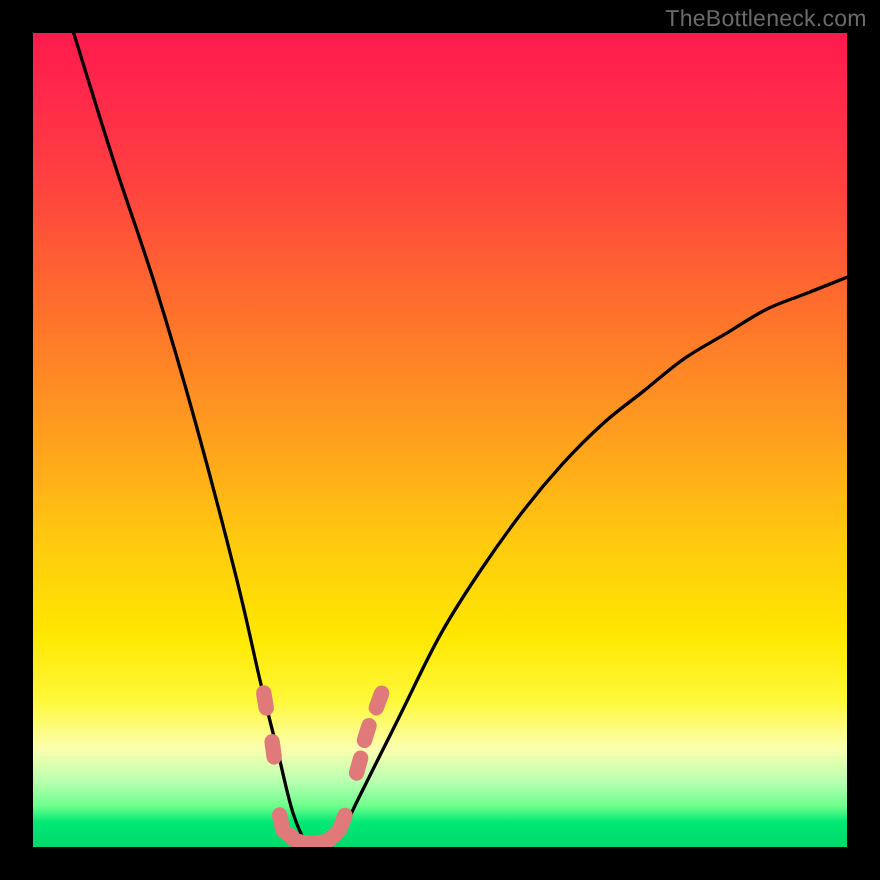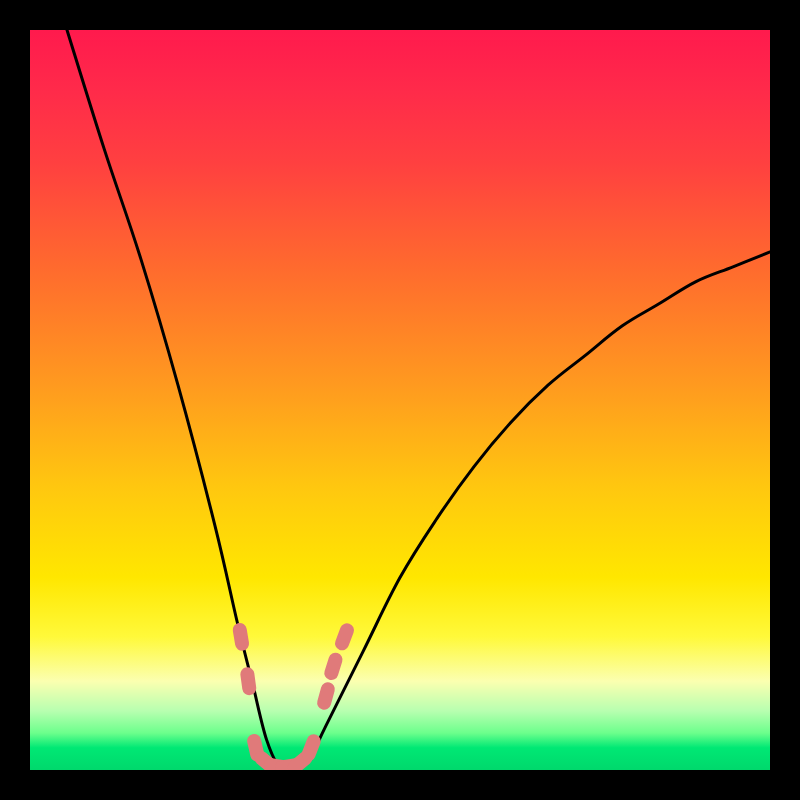--- a/index.html
+++ b/index.html
@@ -56,20 +56,21 @@
     top: 0;
     left: 0;
     width: 740px;
     height: 740px;
   }
 </style>
 </head>
 <body>
 
 <div class="frame">
+  <div class="watermark">TheBottleneck.com</div>
   <div class="plot-area">
     <svg class="curve" viewBox="0 0 740 740" preserveAspectRatio="none">
       <path id="curve-path" fill="none" stroke="#000000" stroke-width="3" stroke-linecap="round" d="M 37.00 0.00 C 43.66 21.31, 60.68 77.11, 74.00 118.40 C 87.32 159.69, 97.68 186.78, 111.00 229.40 C 124.32 272.02, 134.68 307.25, 148.00 355.20 C 161.32 403.15, 174.34 453.18, 185.00 495.80 C 195.66 538.42, 200.54 564.03, 207.20 592.00 C 213.86 619.97, 216.67 629.89, 222.00 651.20 C 227.33 672.51, 231.47 694.42, 236.80 710.40 C 242.13 726.38, 246.27 734.67, 251.60 740.00 C 256.93 745.33, 261.07 742.66, 266.40 740.00 C 271.73 737.34, 275.87 733.19, 281.20 725.20 C 286.53 717.21, 286.68 714.25, 296.00 695.60 C 305.32 676.95, 319.68 648.24, 333.00 621.60 C 346.32 594.96, 356.68 571.58, 370.00 547.60 C 383.32 523.62, 393.68 508.38, 407.00 488.40 C 420.32 468.42, 430.68 453.92, 444.00 436.60 C 457.32 419.28, 467.68 406.85, 481.00 392.20 C 494.32 377.55, 504.68 367.19, 518.00 355.20 C 531.32 343.21, 541.68 336.26, 555.00 325.60 C 568.32 314.94, 578.68 305.32, 592.00 296.00 C 605.32 286.68, 615.68 281.79, 629.00 273.80 C 642.32 265.81, 652.68 258.26, 666.00 251.60 C 679.32 244.94, 689.68 242.13, 703.00 236.80 C 716.32 231.47, 733.34 224.66, 740.00 222.00"></path>
       <g id="marker-group">
           <line x1="209.75" y1="599.90" x2="212.05" y2="613.70" stroke="#e07a7a" stroke-width="14" stroke-linecap="round"></line>
           <line x1="217.37" y1="644.26" x2="219.23" y2="658.14" stroke="#e07a7a" stroke-width="14" stroke-linecap="round"></line>
           <line x1="224.15" y1="710.97" x2="227.25" y2="724.63" stroke="#e07a7a" stroke-width="14" stroke-linecap="round"></line>
           <line x1="231.42" y1="728.12" x2="242.18" y2="737.08" stroke="#e07a7a" stroke-width="14" stroke-linecap="round"></line>
           <line x1="241.00" y1="735.15" x2="254.80" y2="737.45" stroke="#e07a7a" stroke-width="14" stroke-linecap="round"></line>
           <line x1="252.10" y1="737.45" x2="265.90" y2="735.15" stroke="#e07a7a" stroke-width="14" stroke-linecap="round"></line>

